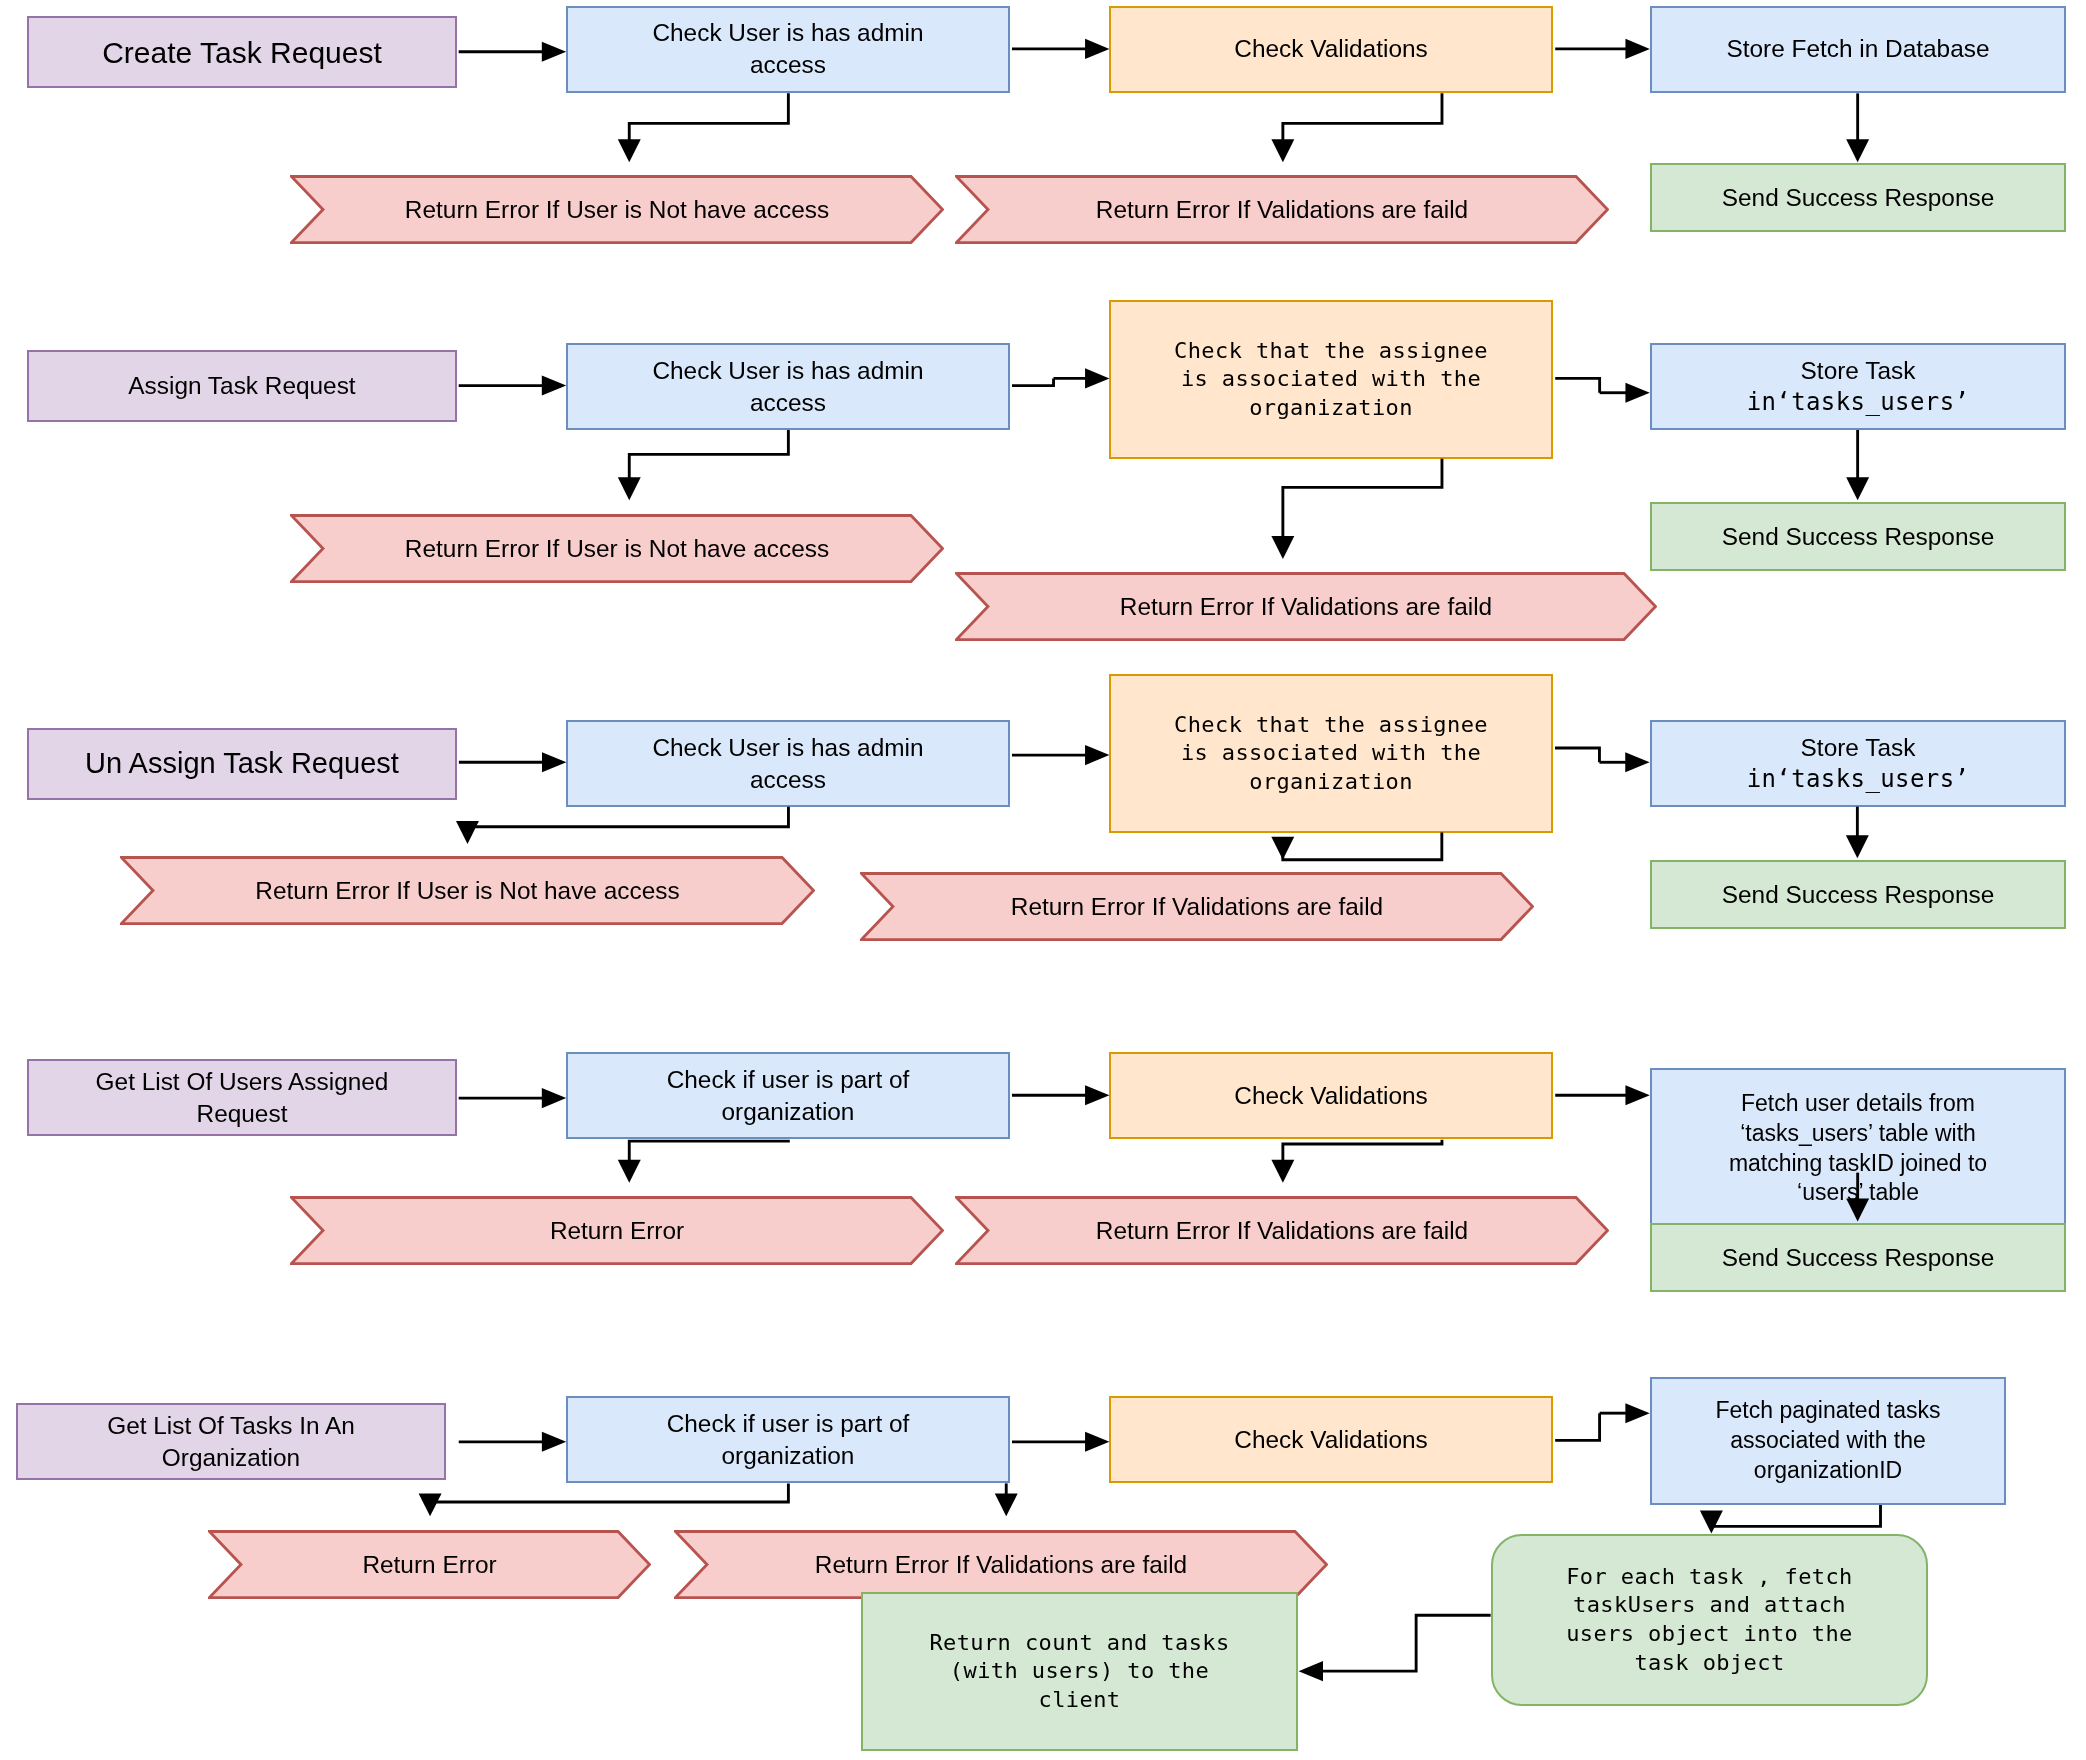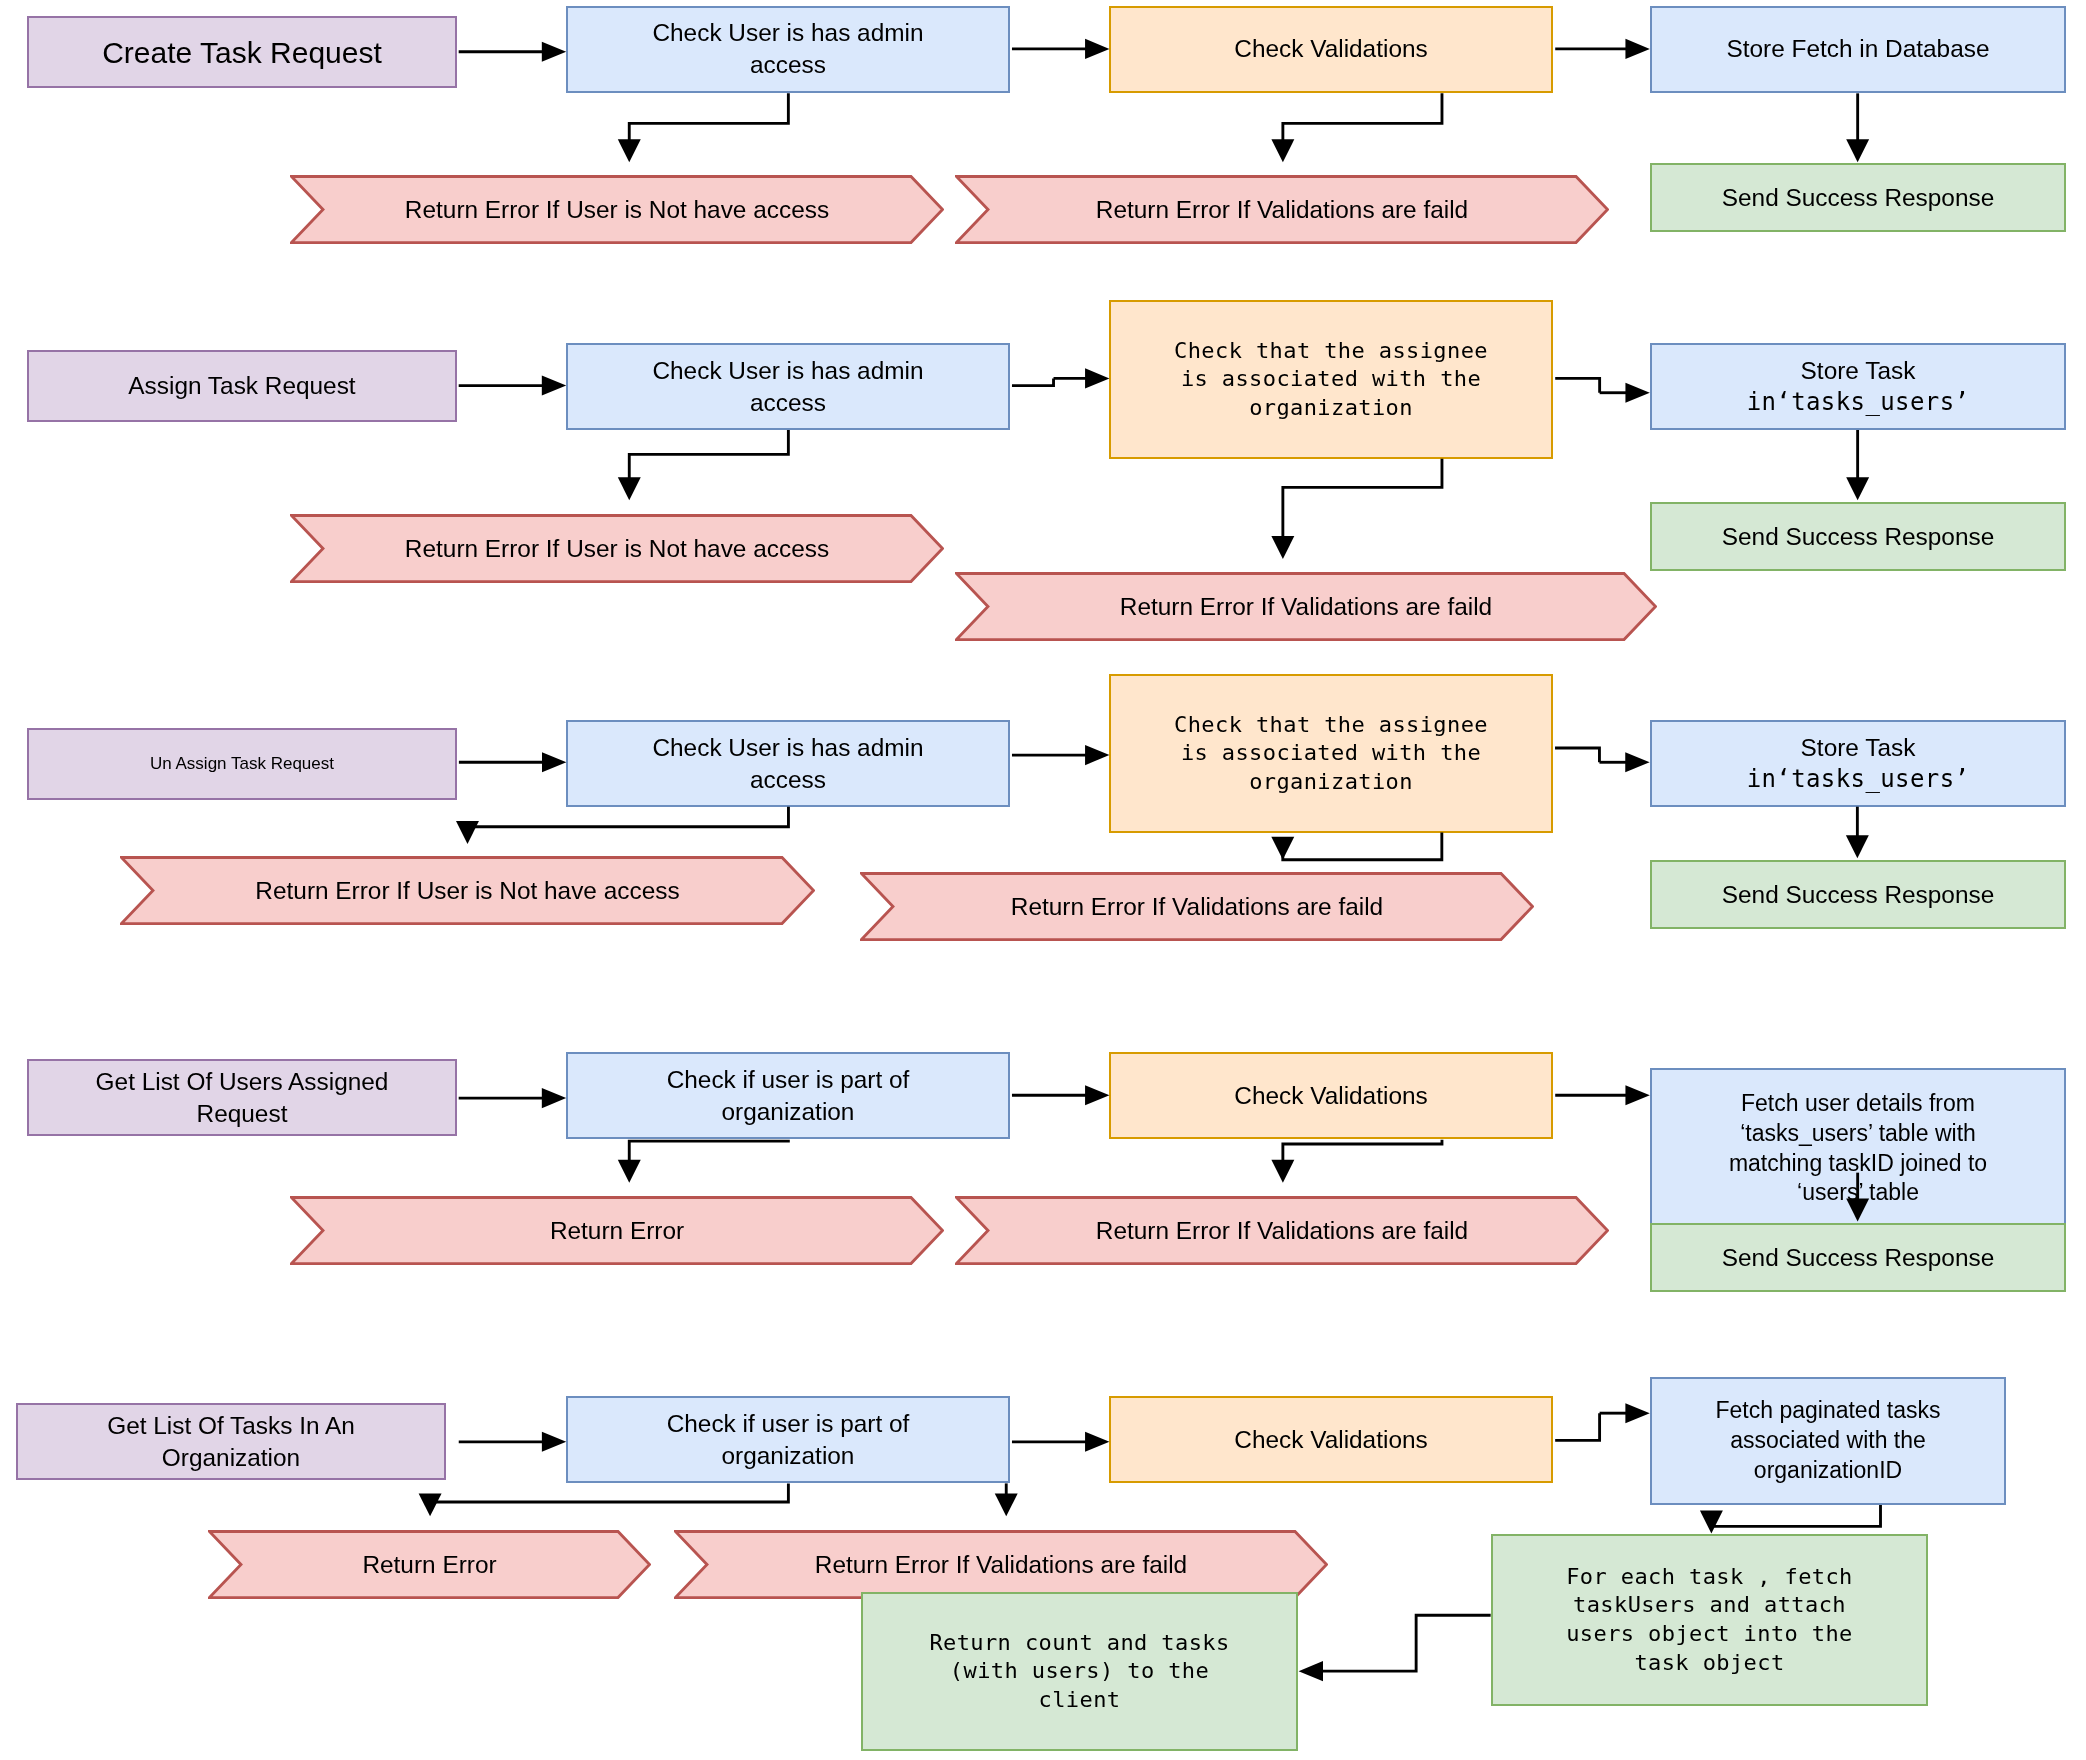--- a/index.html
+++ b/index.html
@@ -155,21 +155,21 @@
     <line x1="2232" y1="548" x2="2272" y2="548"></line>
     <polygon points="2302,548 2268,534 2268,562"></polygon>
     <path d="M1100,600 L1100,634 L878,634 L878,672"></path>
     <polygon points="878,698 862,666 894,666"></polygon>
     <path d="M2012,640 L2012,680 L1790,680 L1790,754"></path>
     <polygon points="1790,780 1774,748 1806,748"></polygon>
     <path d="M2592,600 L2592,672"></path>
     <polygon points="2592,698 2576,666 2608,666"></polygon>
   </svg>
 
-  <div class="node rect purple sans" style="left:27px;top:728px;width:430px;height:72px;font-size:17px;">
+  <div class="node rect purple sans" style="left:27px;top:728px;width:430px;height:72px;font-size:29px;">
     <span class="txt">Un Assign Task Request</span>
   </div>
 
   <div class="node rect blue sans" style="left:566px;top:720px;width:444px;height:87px;font-size:24.4px;">
     <span class="txt">Check User is has admin
 access</span>
   </div>
 
   <div class="node rect orange mono" style="left:1109px;top:674px;width:444px;height:159px;font-size:22px;">
     <span class="txt">Check that the assignee
@@ -297,21 +297,21 @@
     <div class="label sans" style="font-size:24.4px;padding:0 39px;">Return Error</div>
   </div>
 
   <div class="chevwrap" style="left:674px;top:1518px;width:654px;height:69px;">
     <svg viewBox="0 0 912 96" preserveAspectRatio="none">
       <polygon points="2,2 866,2 910,48 866,94 2,94 46,48" fill="#f8cecc" stroke="#b85450" stroke-width="4"></polygon>
     </svg>
     <div class="label sans" style="font-size:24.4px;">Return Error If Validations are faild</div>
   </div>
 
-  <div class="node rect green mono" style="left:1491px;top:1534px;width:437px;height:172px;font-size:22px;">
+  <div class="node rect green mono" style="left:1491px;top:1534px;width:437px;height:172px;font-size:22px;border-radius:31px;">
     <span class="txt">For each task , fetch
 taskUsers and attach
 users object into the
 task object</span>
   </div>
 
   <div class="node rect green mono" style="left:861px;top:1592px;width:437px;height:159px;font-size:22px;">
     <span class="txt">Return count and tasks
 (with users) to the
 client</span>

